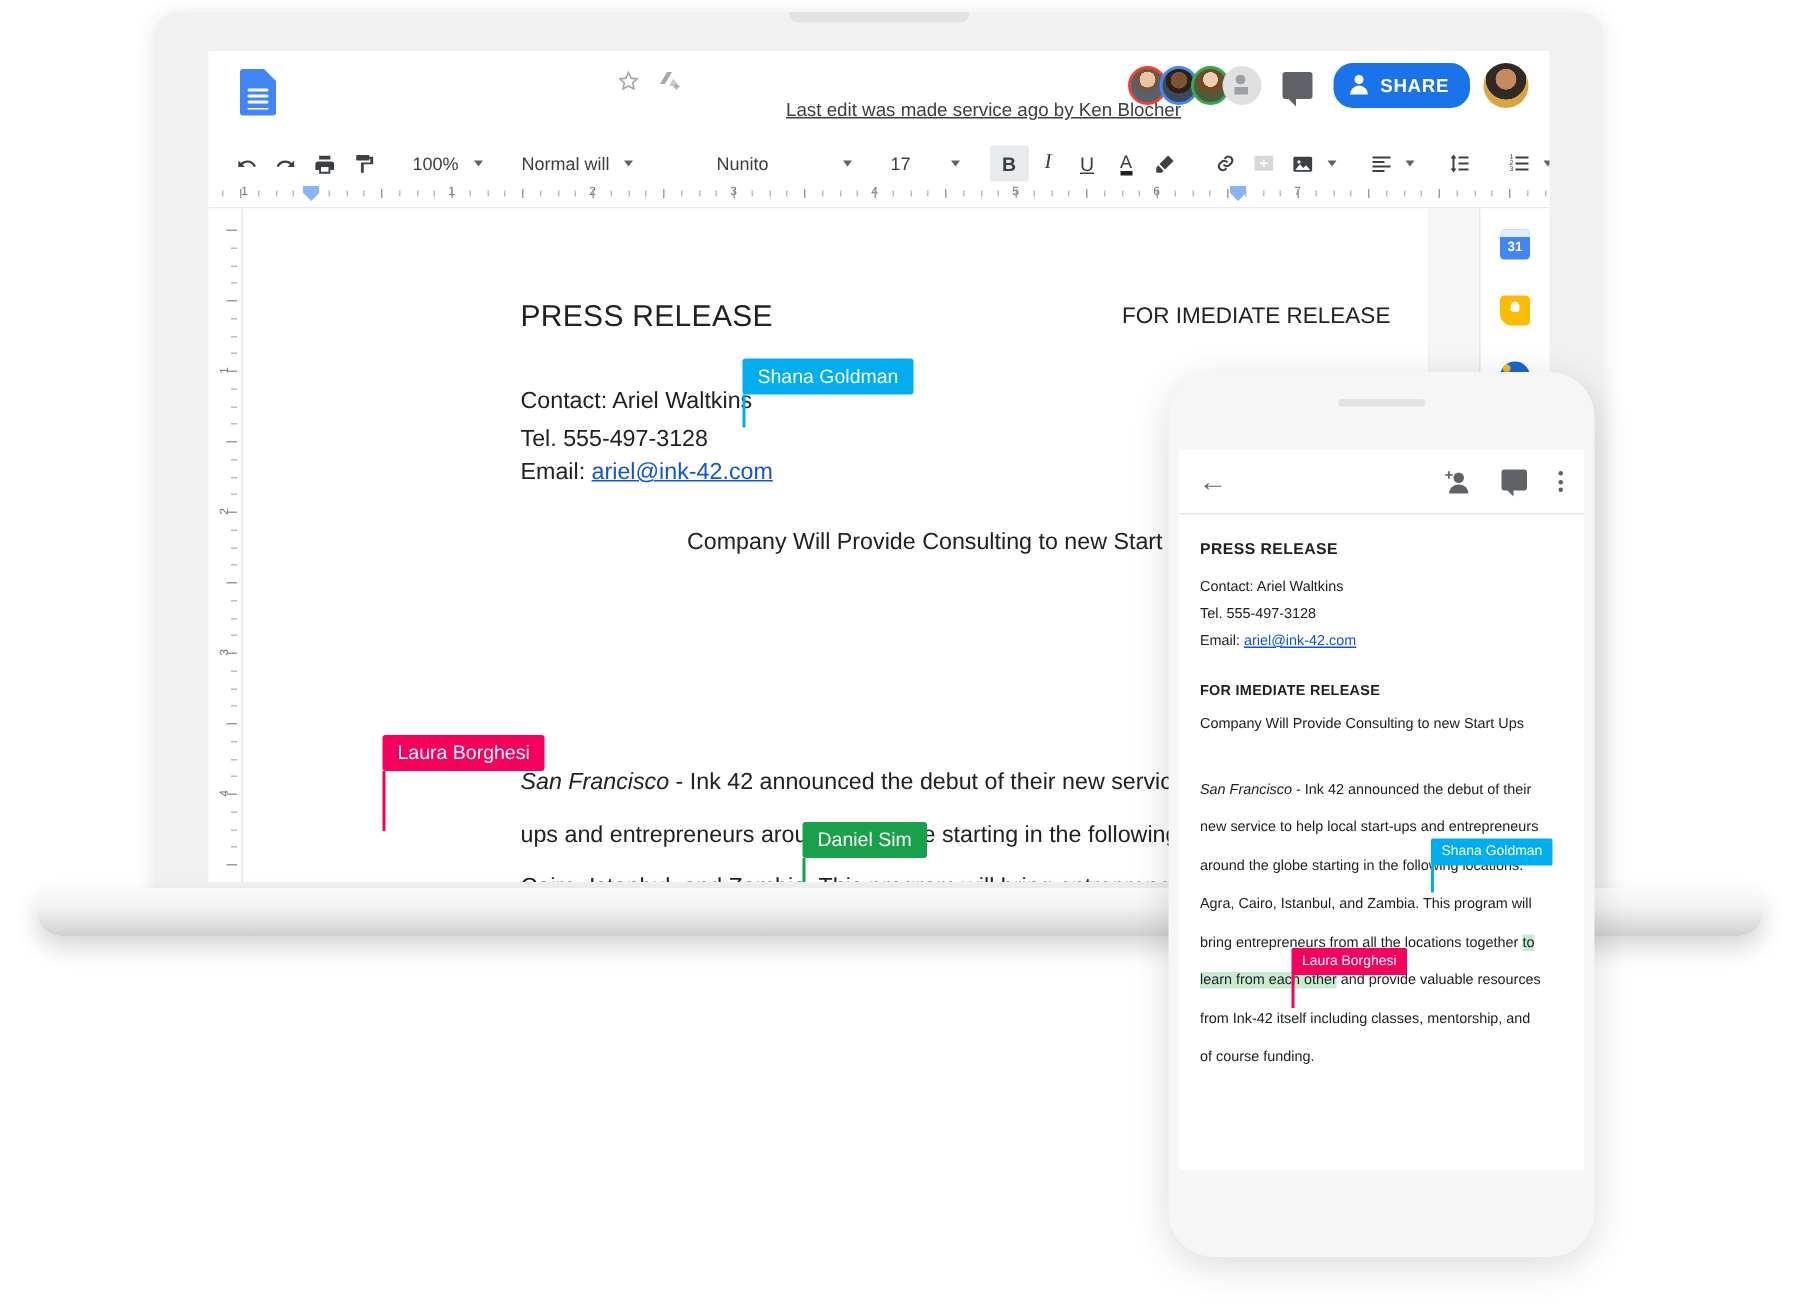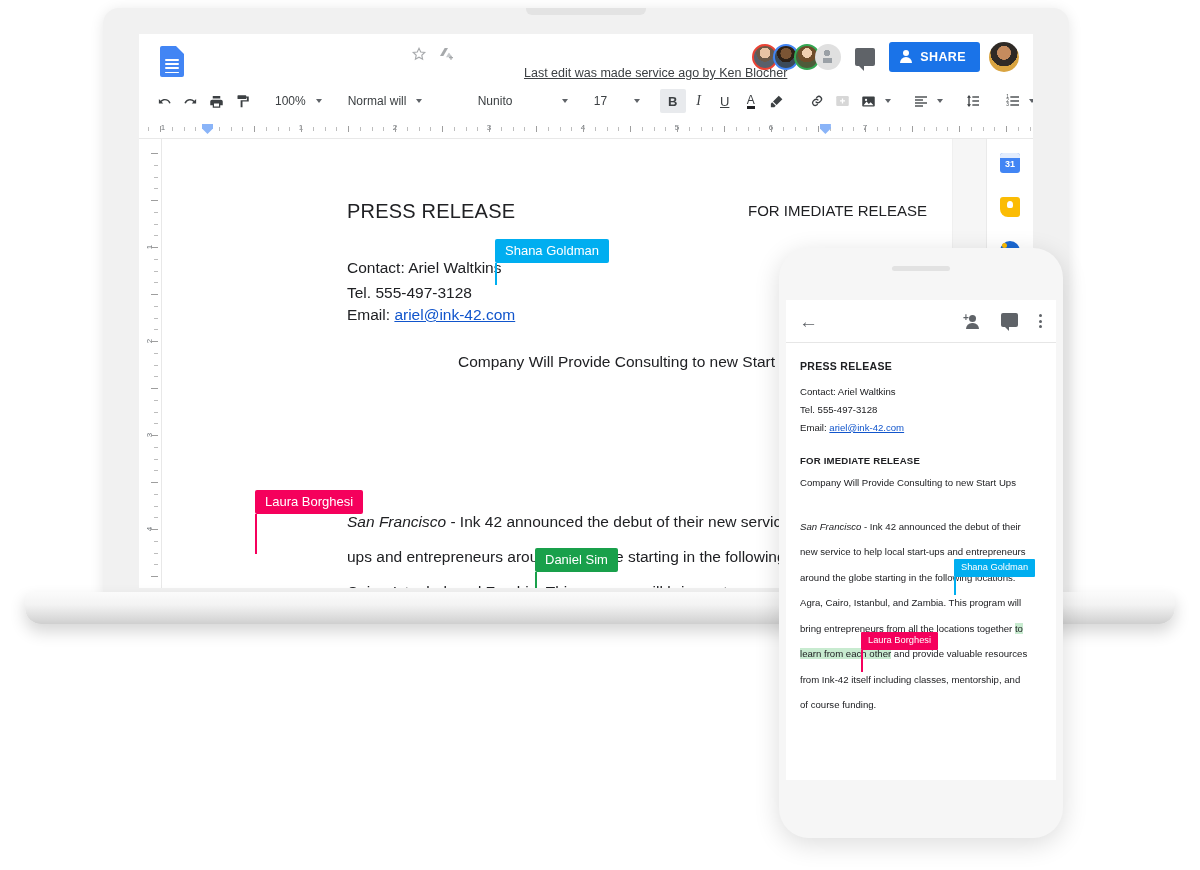--- a/index.html
+++ b/index.html
@@ -193,21 +193,21 @@
     position: absolute;
     left: 3px; bottom: -5px;
     border-width: 6px 0 0 6px;
     border-style: solid;
     border-color: #5f6368 transparent transparent transparent;
   }
   .share-btn {
     height: 30px;
     background: #1a73e8;
     color: #ffffff;
-    border-radius: 3px;
+    border-radius: 13px;
     display: flex;
     align-items: center;
     gap: 6px;
     padding: 0 14px 0 11px;
     font-size: 12.5px;
     font-weight: bold;
     letter-spacing: .4px;
     cursor: pointer;
   }
   .share-icon {
@@ -236,21 +236,21 @@
     background: radial-gradient(circle at 50% 36%, #c58b5e 0 28%, #2f2a26 29% 55%, #d9a441 56% 100%);
     overflow: hidden;
   }
 
   
   .toolbar {
     position: relative;
     height: 32px;
     background: #ffffff;
     display: flex;
-    align-items: flex-start;
+    align-items: flex-end;
     padding-left: 12px;
     gap: 0;
     border-bottom: 1px solid #ffffff;
   }
   .tb-item {
     display: flex;
     align-items: center;
     justify-content: center;
     height: 24px;
     min-width: 26px;

